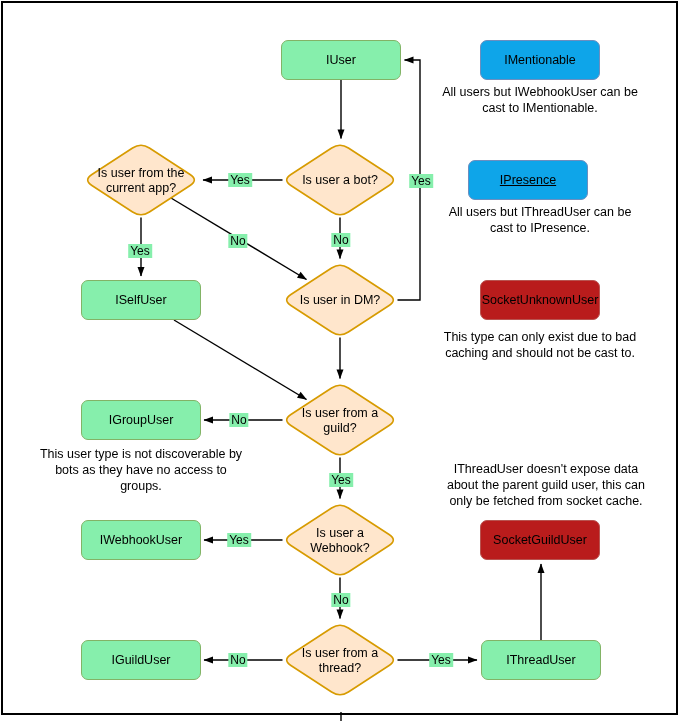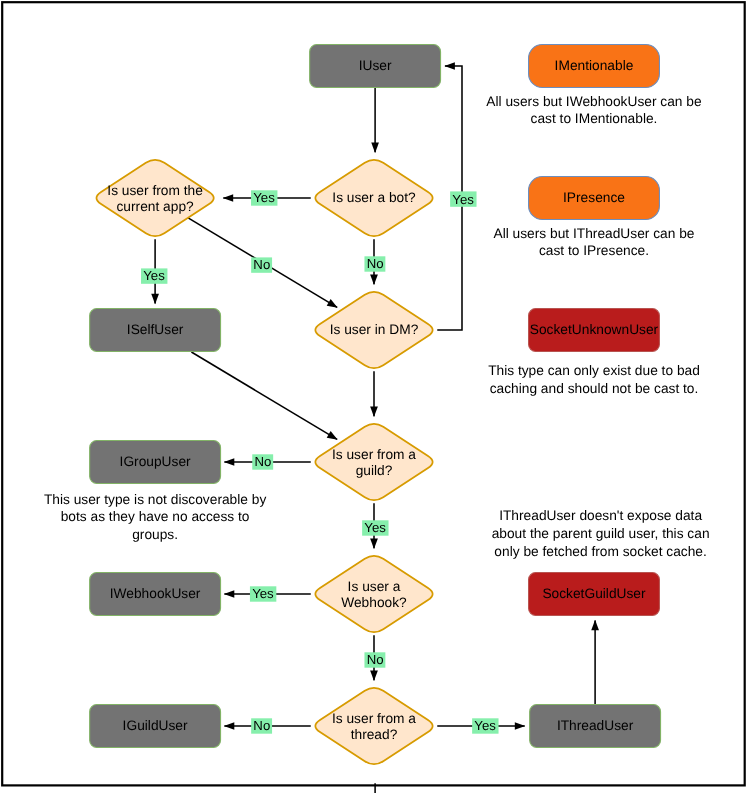--- a/index.html
+++ b/index.html
@@ -10,22 +10,22 @@
   .frame {
     position:absolute; left:1px; top:1px; width:677px; height:714px;
     border:2px solid #000; box-sizing:border-box; pointer-events:none;
   }
   svg.wires { position:absolute; left:0; top:0; }
   .node {
     position:absolute; width:120px; height:40px; box-sizing:border-box;
     border-radius:7px; display:flex; align-items:center; justify-content:center;
     font-size:12.5px; border:1.5px solid #000; text-align:center;
   }
-  .node.green { background:#737373; border-color:#82b366; }
-  .node.blue  { background:#f97316; border-color:#6c8ebf;border-radius:13px; }
+  .node.green { background:#86efac; border-color:#82b366; }
+  .node.blue  { background:#0ea5e9; border-color:#6c8ebf; }
   .node.red   { background:#b91c1c; border-color:#b85450; }
   .dlabel {
     position:absolute; width:116px; height:75px; display:flex;
     align-items:center; justify-content:center; text-align:center;
     font-size:12.5px; line-height:15px; white-space:pre-line;
   }
   .elabel {
     position:absolute; transform:translate(-50%,-50%); background:#86efac;
     font-size:12px; padding:0 2px; line-height:14px;
   }
@@ -70,21 +70,21 @@
       <path d="M149.4,148 L190.1,174.5 Q198.5,180 190.1,185.5 L149.4,212 Q141,217.5 132.6,212 L91.9,185.5 Q83.5,180 91.9,174.5 L132.6,148 Q141,142.5 149.4,148 Z"></path>
       <path d="M348.4,268 L389.1,294.5 Q397.5,300 389.1,305.5 L348.4,332 Q340,337.5 331.6,332 L290.9,305.5 Q282.5,300 290.9,294.5 L331.6,268 Q340,262.5 348.4,268 Z"></path>
       <path d="M348.4,388 L389.1,414.5 Q397.5,420 389.1,425.5 L348.4,452 Q340,457.5 331.6,452 L290.9,425.5 Q282.5,420 290.9,414.5 L331.6,388 Q340,382.5 348.4,388 Z"></path>
       <path d="M348.4,508 L389.1,534.5 Q397.5,540 389.1,545.5 L348.4,572 Q340,577.5 331.6,572 L290.9,545.5 Q282.5,540 290.9,534.5 L331.6,508 Q340,502.5 348.4,508 Z"></path>
       <path d="M348.4,628 L389.1,654.5 Q397.5,660 389.1,665.5 L348.4,692 Q340,697.5 331.6,692 L290.9,665.5 Q282.5,660 290.9,654.5 L331.6,628 Q340,622.5 348.4,628 Z"></path>
     </g>
   </svg>
 
   <div class="node green" style="left:281px; top:40px;">IUser</div>
   <div class="node blue" style="left:480px; top:40px;">IMentionable</div>
-  <div class="node blue" style="left:480px; top:160px;">IPresence</div>
+  <div class="node blue" style="left:468px; top:160px;text-decoration:underline;">IPresence</div>
   <div class="node green" style="left:81px;  top:280px;">ISelfUser</div>
   <div class="node red" style="left:480px; top:280px;">SocketUnknownUser</div>
   <div class="node green" style="left:81px;  top:400px;">IGroupUser</div>
   <div class="node green" style="left:81px;  top:520px;">IWebhookUser</div>
   <div class="node red" style="left:480px; top:520px;">SocketGuildUser</div>
   <div class="node green" style="left:81px;  top:640px;">IGuildUser</div>
   <div class="node green" style="left:481px; top:640px;">IThreadUser</div>
 
   <div class="dlabel" style="left:282px; top:143px;">Is user a bot?</div>
   <div class="dlabel" style="left:83px;  top:143px;">Is user from the

